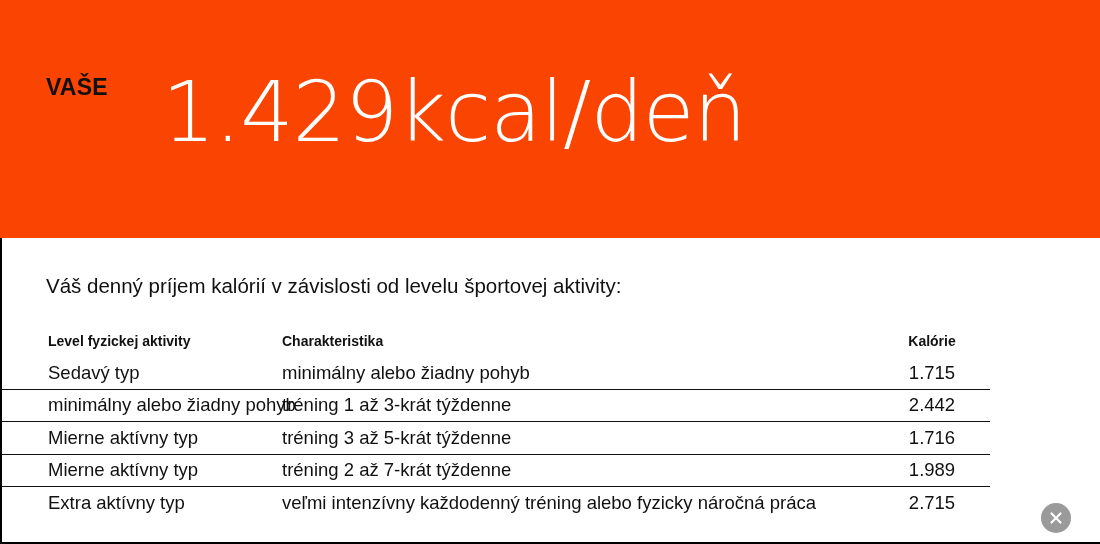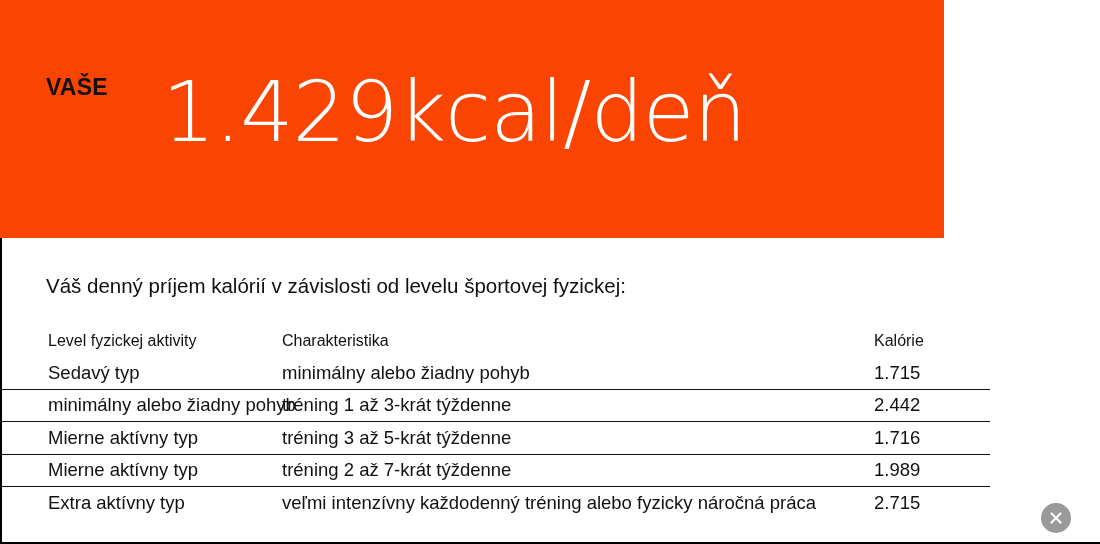--- a/index.html
+++ b/index.html
@@ -20,21 +20,21 @@
     width: 1100px;
     height: 544px;
     background: #ffffff;
   }
 
   
   .bmr-banner {
     position: absolute;
     left: 0;
     top: 0;
-    width: 944px;
+    width: 1100px;
     height: 238px;
     background: #f94402;
     overflow: hidden;
   }
   .bmr-inner {
     position: absolute;
     left: 46px;
     top: 62px;
     display: flex;
     align-items: flex-start;
@@ -107,31 +107,31 @@
     padding: 0;
     margin: 0;
     height: 31.5px;
     vertical-align: middle;
     white-space: nowrap;
     overflow: visible;
     font-weight: normal;
     text-align: left;
   }
   table.activity-table thead th {
-    font-weight: normal;
-    font-size: 16px;
+    font-weight: bold;
+    font-size: 14px;
     height: 32px;
   }
   table.activity-table th.pad1,
   table.activity-table td.pad1 { padding-left: 46px; }
   table.activity-table th.pad2,
   table.activity-table td.pad2 { padding-left: 0px; }
   table.activity-table th.cal,
   table.activity-table td.cal {
-    text-align: left;
+    text-align: center;
     padding-right: 0px;
   }
   table.activity-table tbody tr {
     border-bottom: 1.5px solid #101010;
   }
   table.activity-table tbody tr:first-child {
     border-top: 0;
   }
   table.activity-table tbody tr:last-child {
     border-bottom: 0;
@@ -164,21 +164,21 @@
     <div class="bmr-inner">
       <div class="bmr-label">
         <span class="bmr-label-line">VAŠE</span>
       </div>
       <div class="bmr-value">1.429kcal/deň</div>
     </div>
   </div>
 
   <div class="content">
 
-    <div class="subtitle">Váš denný príjem kalórií v závislosti od levelu športovej fyzickej:</div>
+    <div class="subtitle">Váš denný príjem kalórií v závislosti od levelu športovej aktivity:</div>
 
     <div class="table-wrap">
       <table class="activity-table">
         <colgroup>
           <col class="c1">
           <col class="c2">
           <col class="c3">
         </colgroup>
         <thead>
           <tr>

